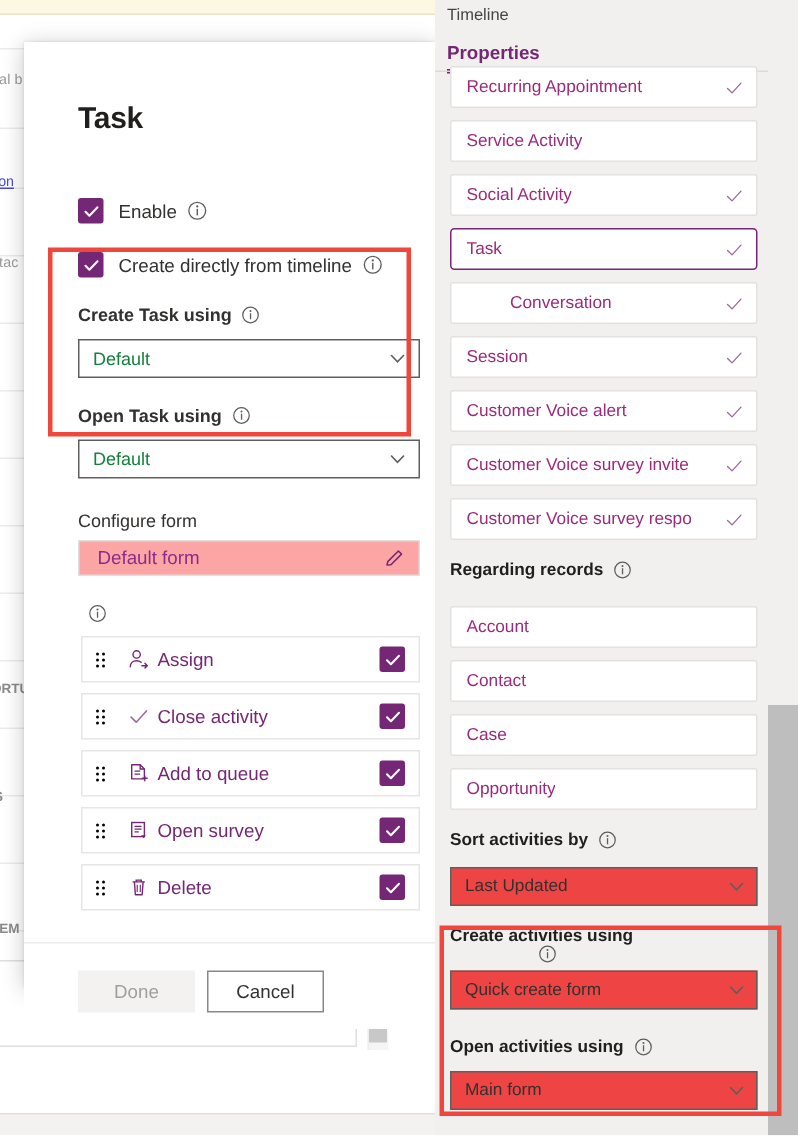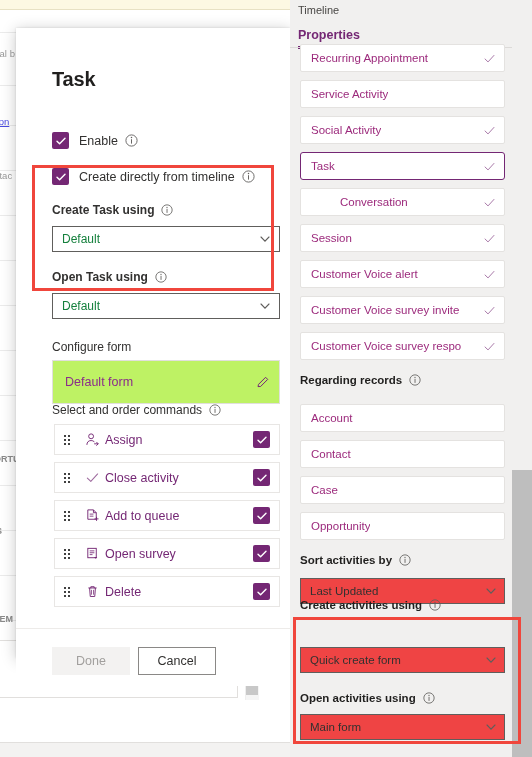--- a/index.html
+++ b/index.html
@@ -50,21 +50,21 @@
   .field-label.normal { font-weight:400; }
 
   .dd {
     position:absolute; height:26px; border:1px solid #605e5c; background:#fff;
     display:flex; align-items:center; padding:0 8px 0 9px; justify-content:space-between;
   }
   .dd .val { font-size:12px; color:#15803d; white-space:nowrap; overflow:hidden; text-overflow:ellipsis;}
   .dd .chev { color:#605e5c; display:flex; }
 
   .formbox {
-    position:absolute; height:44px; border:1px solid #e1dfdd; background:#bef264;
+    position:absolute; height:24px; border:1px solid #e1dfdd; background:#fca5a5;
     display:flex; align-items:center; padding:0 9px 0 12px; justify-content:space-between;
   }
   .formbox .val { font-size:12.5px; color:#8a2d8a; white-space:nowrap; }
   .formbox .pen { color:#742774; display:flex; }
 
   .cmd-row {
     position:absolute; height:31px; border:1px solid #e8e6e4; background:#fff;
     display:flex; align-items:center;
   }
   .cmd-grip { width:24px; display:flex; justify-content:center; color:#9d7a9d; }
@@ -239,21 +239,20 @@
     <div class="formbox" style="left:36px; top:332px; width:228px;">
       <span class="val">Default form</span>
       <span class="pen">
         <svg width="14" height="14" viewBox="0 0 14 14">
             <path d="M2 11.6 L2.5 9.4 L9.6 2.3 L11.7 4.4 L4.6 11.5 L2 11.6 Z" stroke="#742774" stroke-width="1" fill="none" stroke-linejoin="round"></path>
           </svg>
       </span>
     </div>
 
     <div class="field-label normal" style="left:36px; top:375px;">
-      <span>Select and order commands</span>
       <span class="info">
         <svg width="12" height="12" viewBox="0 0 13 13">
             <circle cx="6.5" cy="6.5" r="5.6" stroke="#605e5c" stroke-width="0.9" fill="none"></circle>
             <circle cx="6.5" cy="3.6" r="0.75" fill="#605e5c"></circle>
             <rect x="6.05" y="5.2" width="0.95" height="4.4" fill="#605e5c"></rect>
           </svg>
       </span>
     </div>
 
     <div class="cmd-row" style="left:38px; top:396px; width:226px;">
@@ -507,21 +506,21 @@
     </div>
     <div class="rp-dd" style="top:578px;">
       <span class="val">Last Updated</span>
       <span class="chev">
         <svg width="12" height="12" viewBox="0 0 12 12">
             <path d="M2 4 L6 8.2 L10 4" stroke="#605e5c" stroke-width="1.1" fill="none" stroke-linecap="round"></path>
           </svg>
       </span>
     </div>
 
-    <div class="rp-label" style="top:599px;">
+    <div class="rp-label" style="top:618px;flex-direction:column;">
       <span>Create activities using</span>
       <span class="info">
         <svg width="12" height="12" viewBox="0 0 13 13">
             <circle cx="6.5" cy="6.5" r="5.6" stroke="#605e5c" stroke-width="0.9" fill="none"></circle>
             <circle cx="6.5" cy="3.6" r="0.75" fill="#605e5c"></circle>
             <rect x="6.05" y="5.2" width="0.95" height="4.4" fill="#605e5c"></rect>
           </svg>
       </span>
     </div>
     <div class="rp-dd" style="top:647px;">

